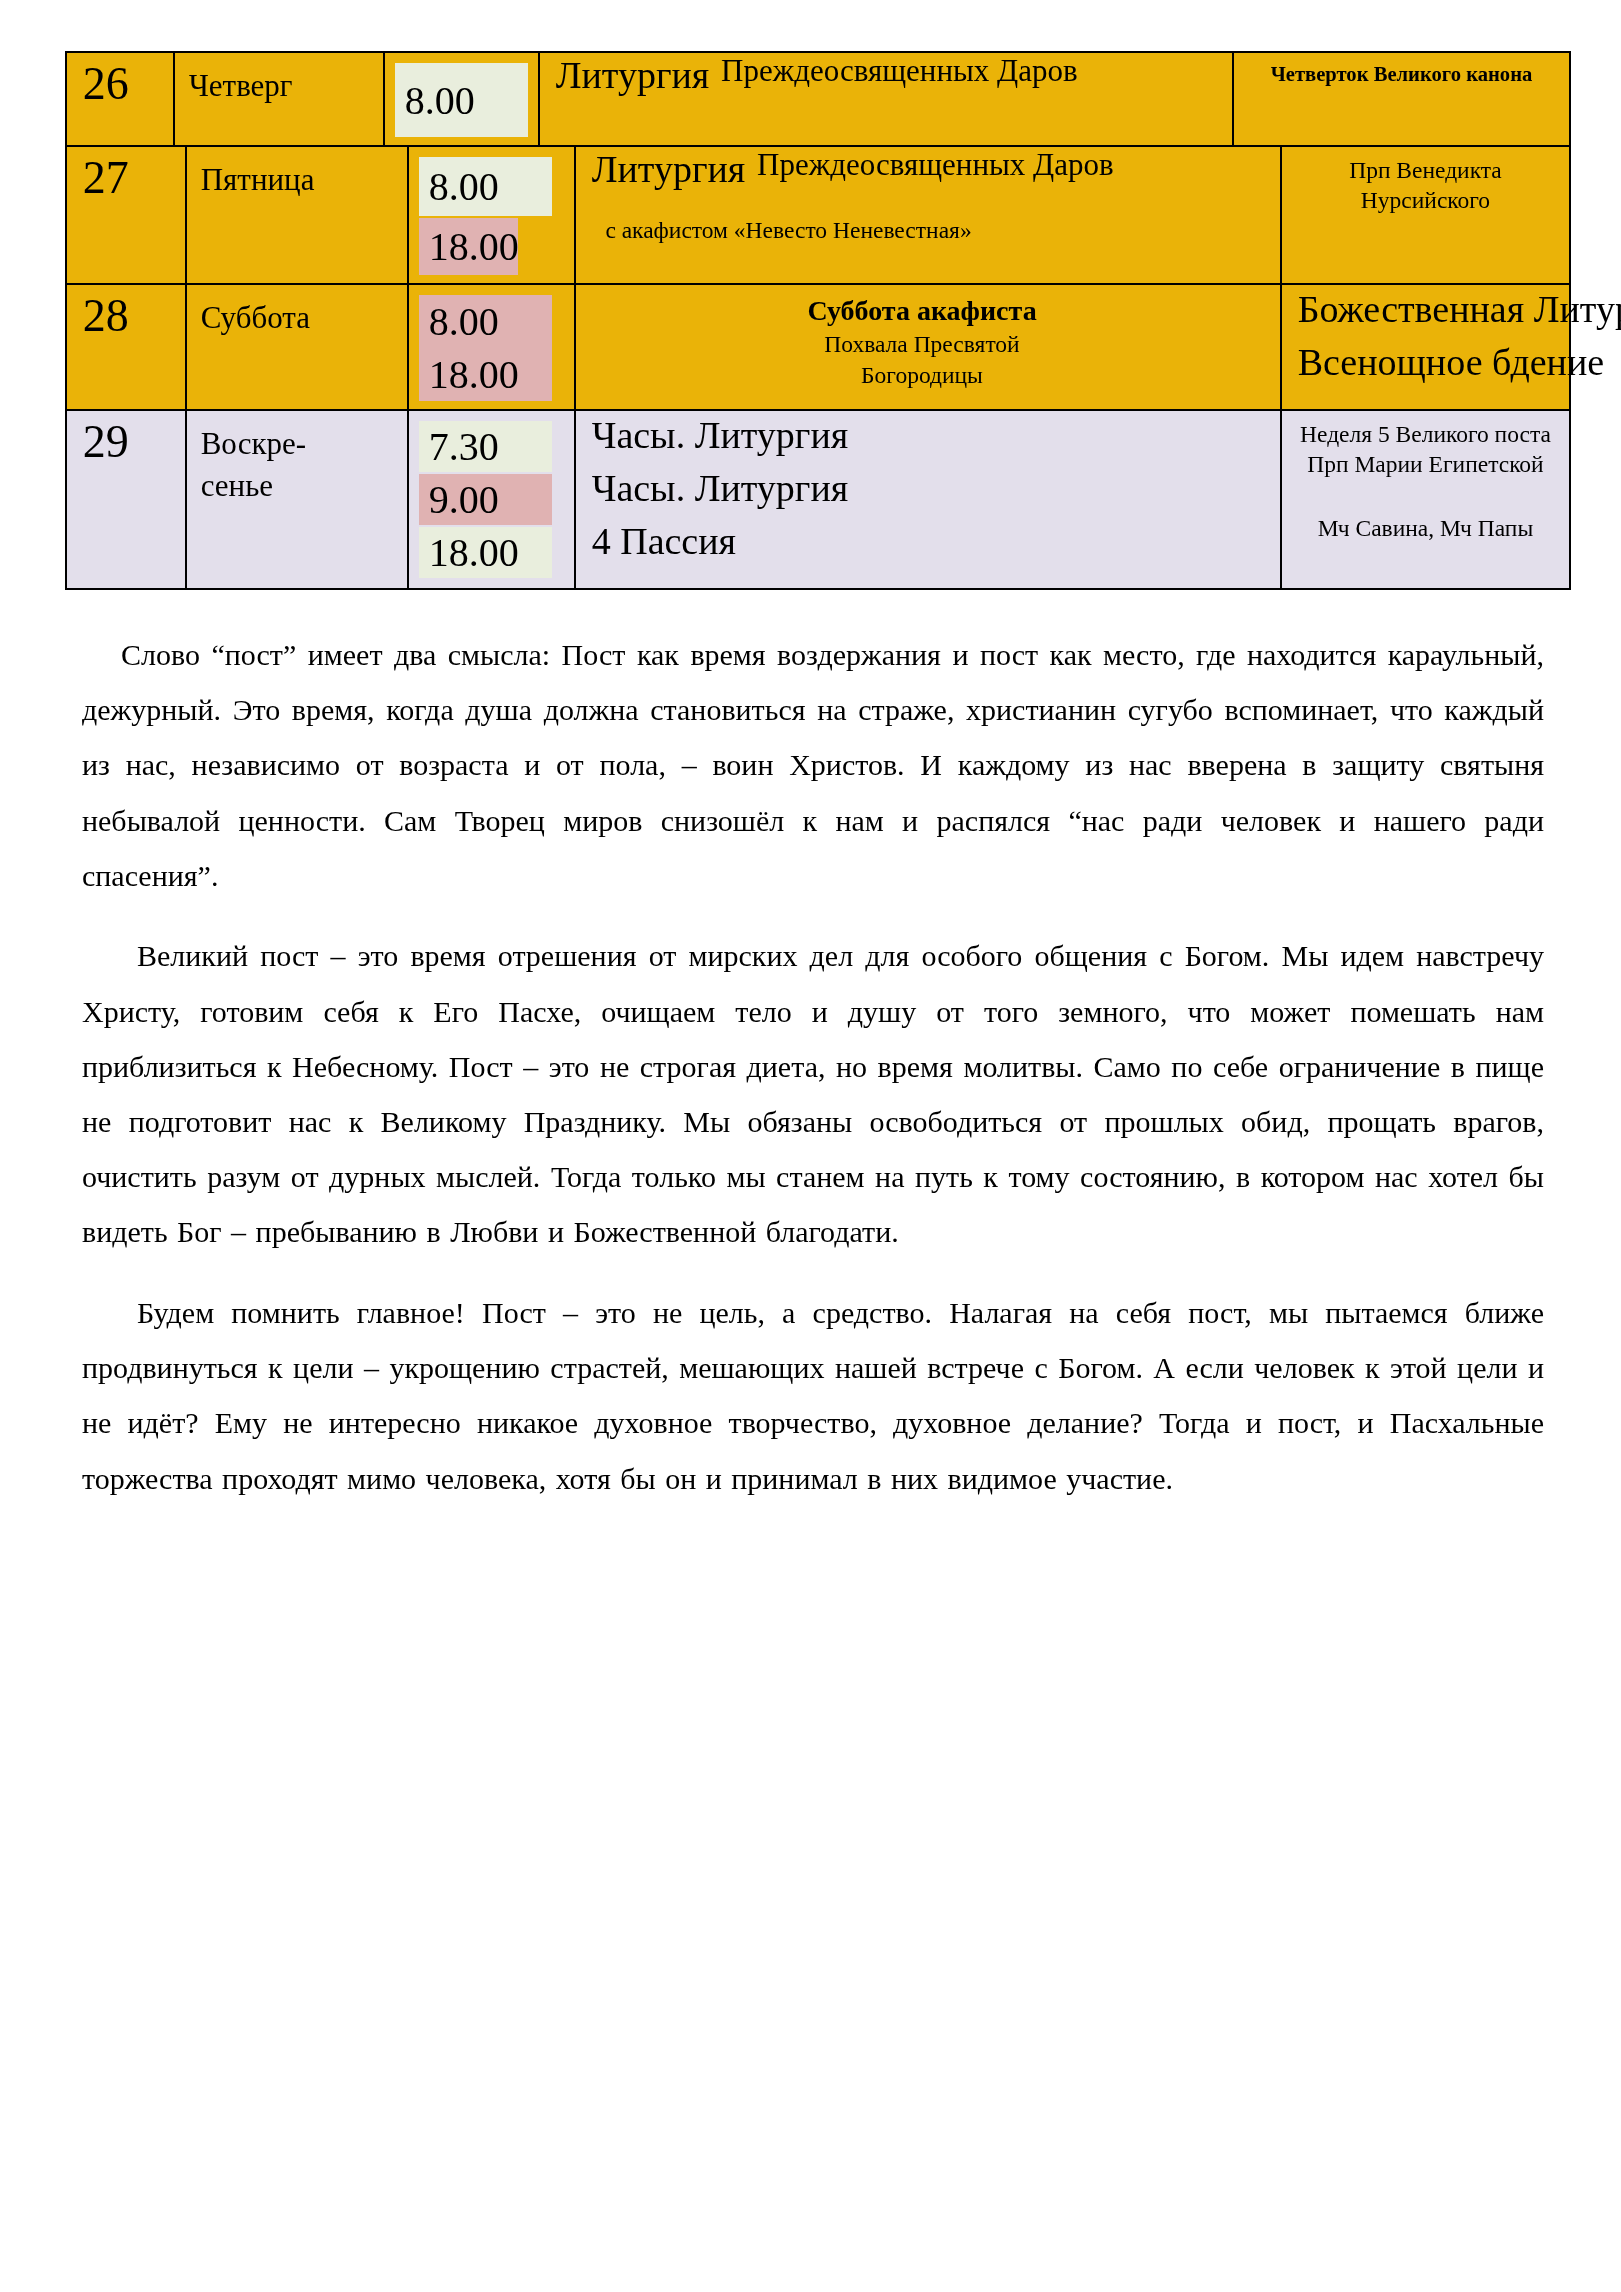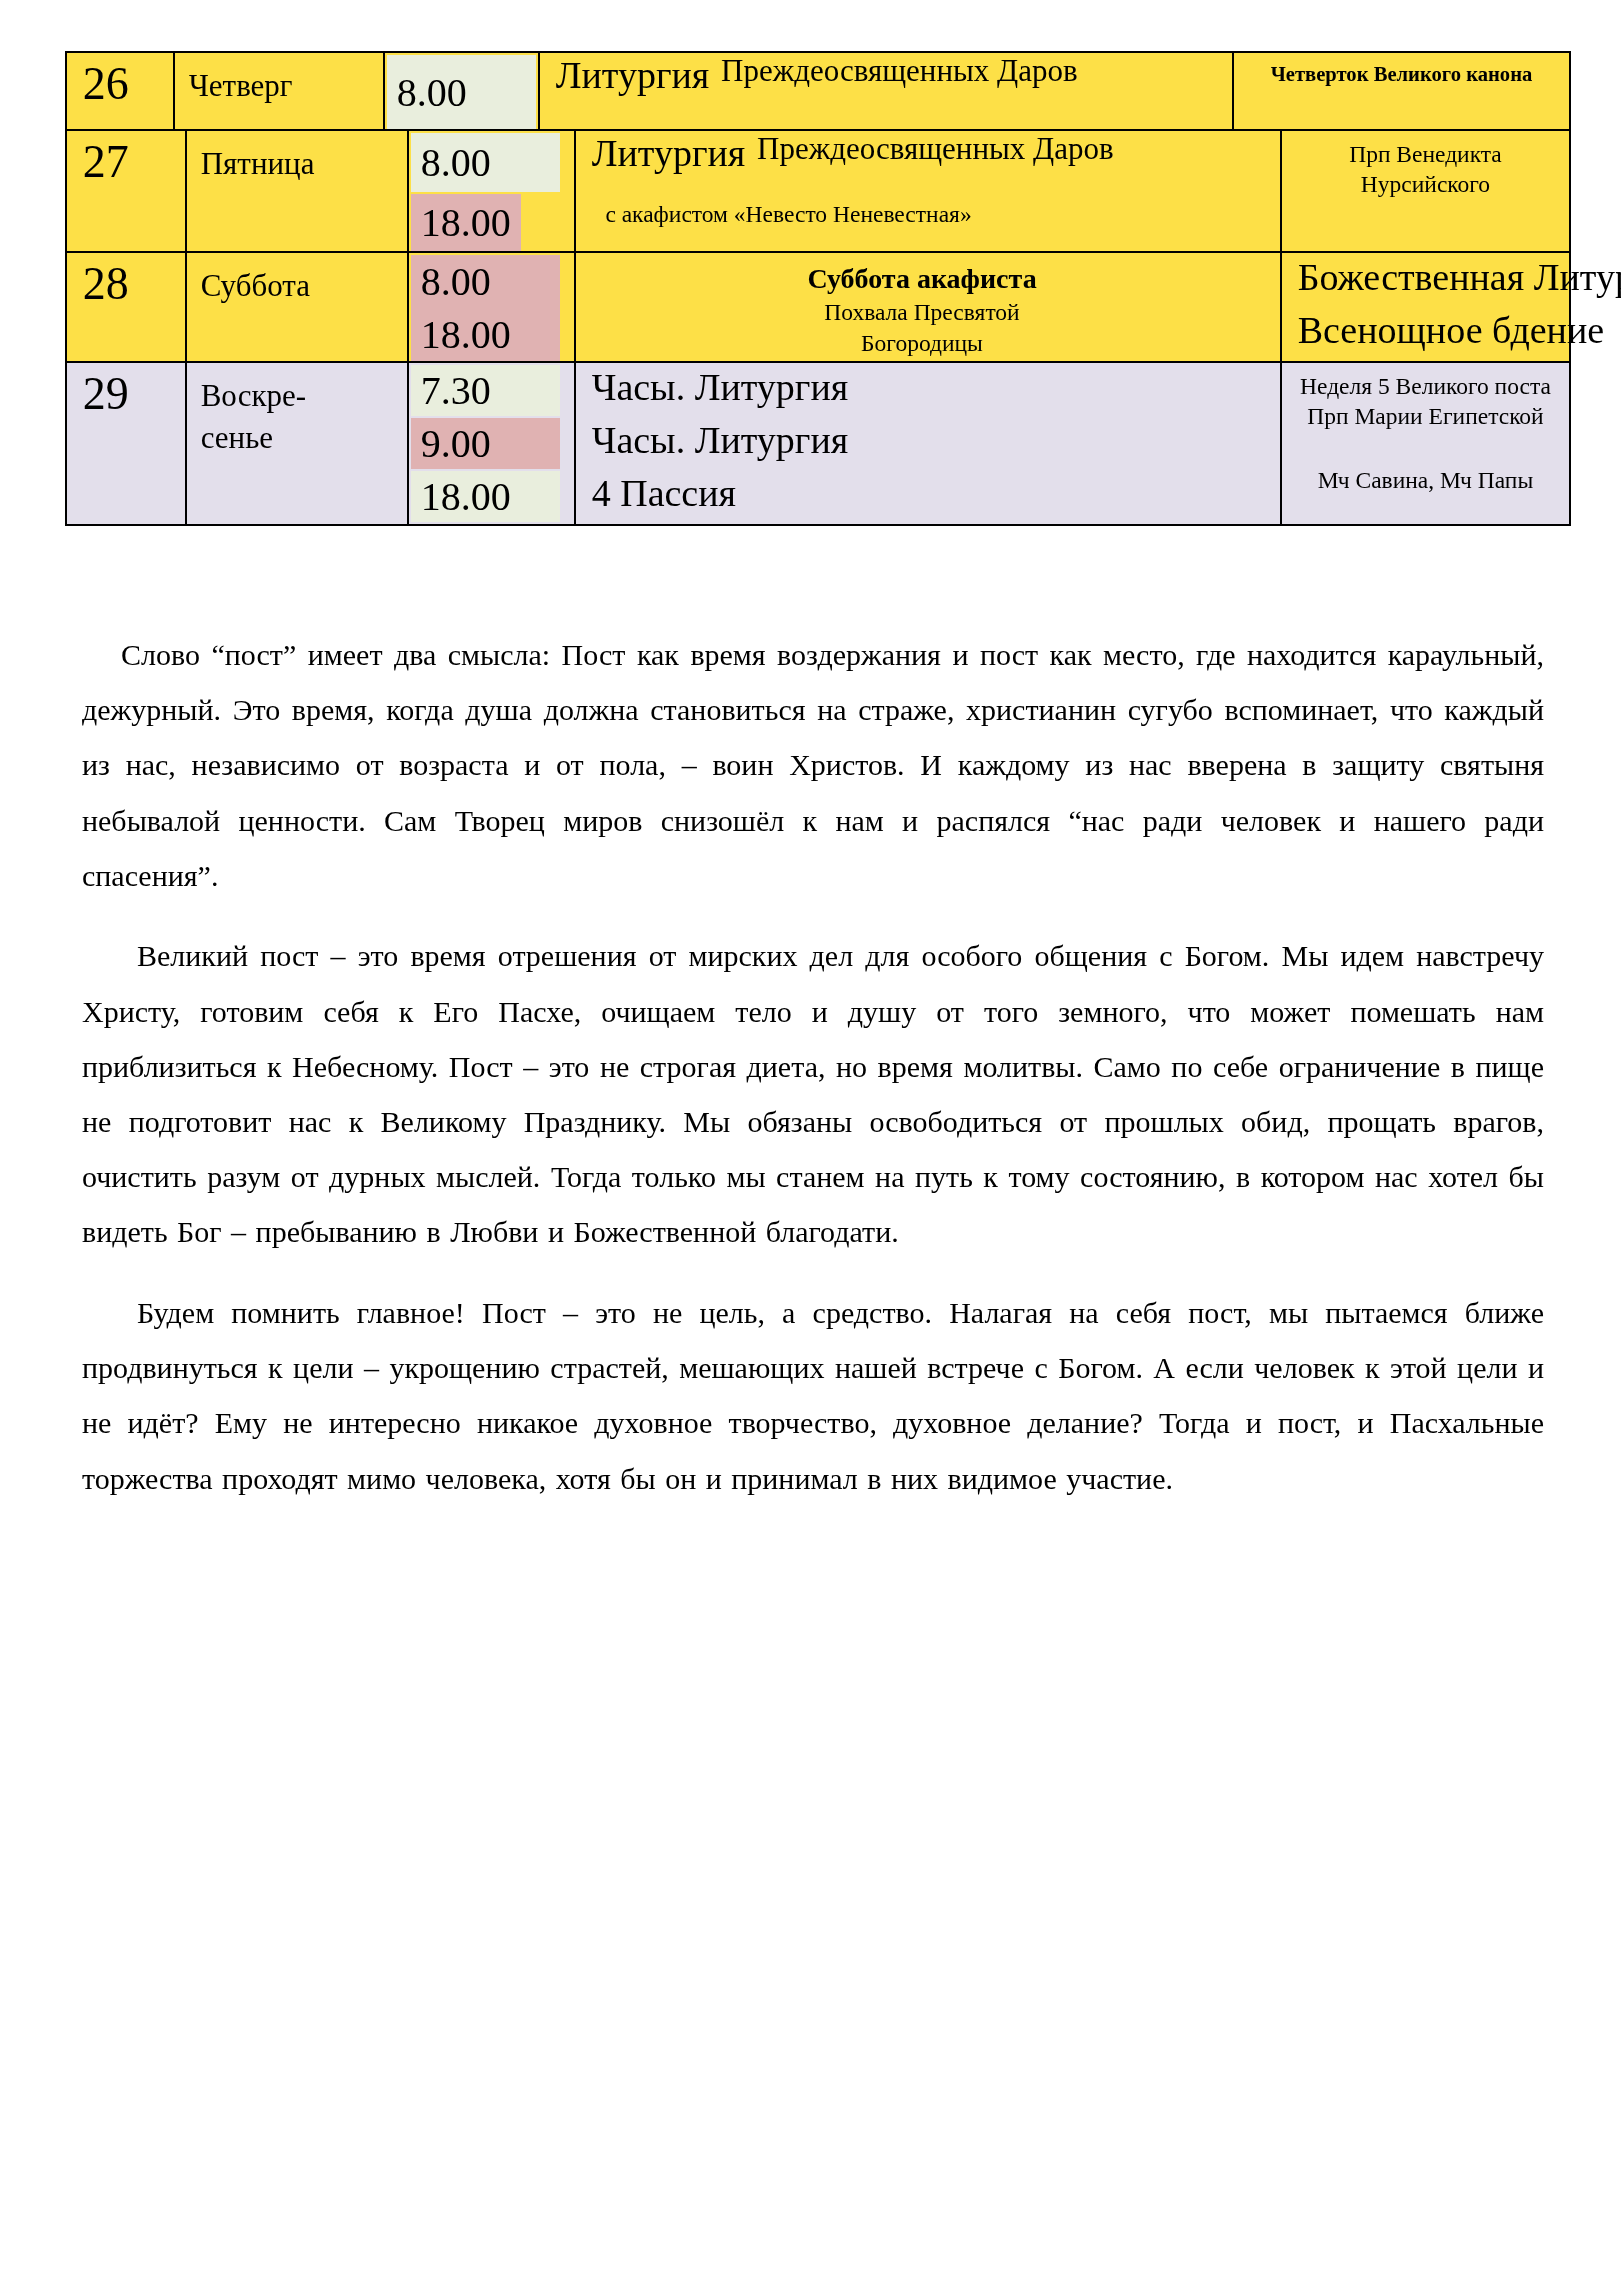--- a/index.html
+++ b/index.html
@@ -17,30 +17,30 @@
   .tbl {
     position: absolute;
     left: 65px;
     top: 51px;
     width: 1502px;
     border: 2.9px solid #000000;
   }
   .trow {
     display: grid;
     grid-template-columns: 106px 210px 155px 694px 1fr;
-    background: #fde047;
+    background: #eab308;
   }
   .trow + .trow { border-top: 2.9px solid #000000; gap: 12px; }
   .cell { border-left: 2.9px solid #000000; position: relative; }
   .cell:first-child { border-left: none; }
 
   .c-date { font-size: 46px; padding: 5.9px 0 0 15.7px; line-height: 1.1; }
   .c-day  { font-size: 31px; padding: 11.8px 0 0 13.7px; line-height: 1.35; }
 
-  .c-time { padding: 0; }
+  .c-time { padding: 8px; }
   .chip {
     margin: 2px 2px 0 2px;
     display: flex;
     align-items: center;
     padding-left: 9.8px;
     font-size: 40px;
     box-sizing: border-box;
   }
   .chip-narrow { width: 72%; }
   .chip-group {

